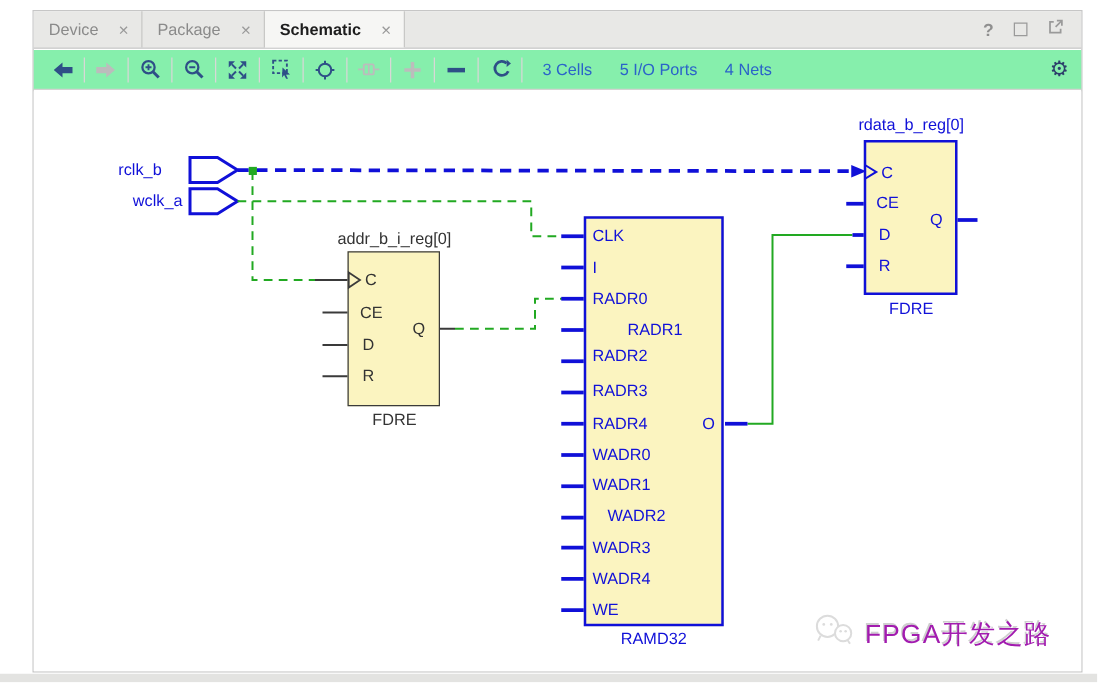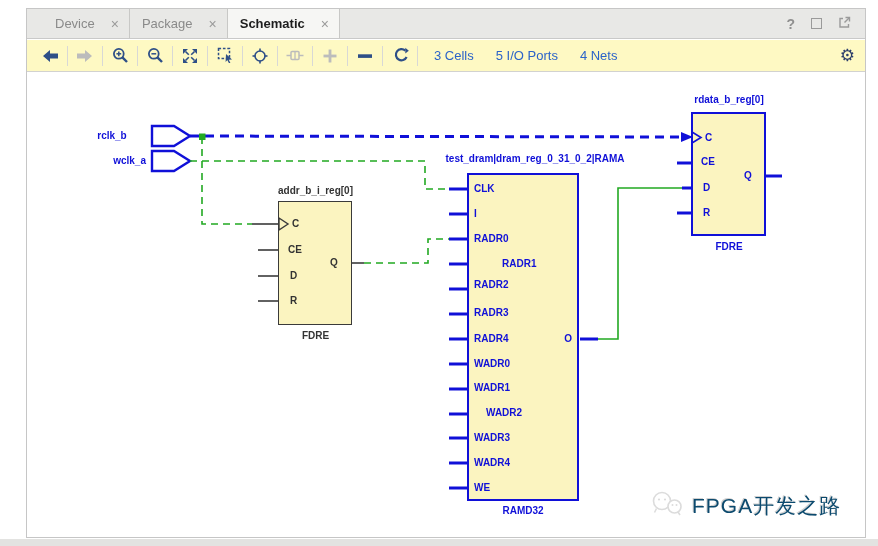--- a/index.html
+++ b/index.html
@@ -3,61 +3,61 @@
 <meta charset="utf-8">
 <style>
   html,body{margin:0;padding:0;background:#ffffff;}
   .stage{position:relative;width:878px;height:546px;background:#ffffff;overflow:hidden;
          font-family:"Liberation Sans",sans-serif;}
 
   
   .panel{position:absolute;left:26px;top:8px;width:840px;height:530px;
          border:1px solid #c6c6c6;box-sizing:border-box;background:#ffffff;}
   .tabbar{position:absolute;left:27px;top:9px;width:838px;height:30px;background:#e8e8e6;
-          border-bottom:1px solid #c9c9c9;box-sizing:border-box;display:flex;align-items:stretch;padding-left:16px;}
+          border-bottom:1px solid #c9c9c9;box-sizing:border-box;display:flex;align-items:stretch;}
   .tab{display:flex;align-items:center;padding:0 10px 0 12px;font-size:13px;color:#8a8a8a;
        border-right:1px solid #c8c8c6;cursor:default;}
   .tab .tab-label{margin-right:16px;}
   .tab.active{background:#f6f6f4;color:#1d1d1d;font-weight:bold;}
   .tab-close{font-size:14px;color:#9a9a9a;font-weight:normal;line-height:1;}
   .tab-controls{margin-left:auto;display:flex;align-items:center;gap:16px;padding-right:14px;}
   .help-glyph{font-size:14px;font-weight:bold;color:#8f8f8f;}
   .max-box{width:9px;height:9px;border:1.5px solid #9a9a9a;display:inline-block;}
 
-  .toolbar{position:absolute;left:27px;top:40px;width:838px;height:32px;background:#fef9c3;
+  .toolbar{position:absolute;left:27px;top:40px;width:838px;height:32px;background:#86efac;
            border-bottom:1px solid #d2d2d0;box-sizing:border-box;display:flex;align-items:center;
            padding:0 10px 0 6px;}
   .tbtn{width:34px;height:26px;display:flex;align-items:center;justify-content:center;}
   .vsep{width:1px;height:20px;background:#d8d8d6;}
   .tb-link{font-size:13px;color:#2b63c9;margin-left:22px;cursor:pointer;}
   .tb-link.first{margin-left:16px;}
   .gear{margin-left:auto;font-size:17px;color:#2c3e6b;line-height:1;}
 
   .canvas{position:absolute;left:27px;top:73px;width:838px;height:464px;background:#ffffff;}
   .bottom-strip{position:absolute;left:0;top:539px;width:878px;height:7px;background:#e3e3e1;}
 
   
   .wires{position:absolute;left:0;top:0;width:878px;height:546px;pointer-events:none;z-index:3;}
   .cellbox{position:absolute;background:#fbf4c0;box-sizing:border-box;z-index:2;}
   .cellbox.sel{border:2.5px solid #1010d8;}
   .cellbox.unsel{border:1.5px solid #3a3a3a;}
-  .lbl{position:absolute;font-size:10px;white-space:nowrap;z-index:4;line-height:14px;font-weight:bold;}
+  .lbl{position:absolute;font-size:13px;white-space:nowrap;z-index:4;line-height:14px;}
   .lbl.blue{color:#1010d8;}
   .lbl.blk{color:#333333;}
   .lbl.ctr{text-align:center;}
   .lbl.rt{text-align:right;}
 
   .net-blue{stroke:#1010d8;stroke-width:3;fill:none;stroke-dasharray:9 6;}
   .net-green-d{stroke:#22a922;stroke-width:1.6;fill:none;stroke-dasharray:7 5;}
   .net-green-s{stroke:#22a922;stroke-width:1.6;fill:none;}
   .stub-b{stroke:#1010d8;stroke-width:3;}
   .stub-k{stroke:#3a3a3a;stroke-width:1.6;}
 
   .watermark{position:absolute;left:650px;top:490px;display:flex;align-items:center;gap:8px;z-index:5;}
-  .wm-text{font-size:21px;letter-spacing:1px;color:#0c4a6e;
+  .wm-text{font-size:21px;letter-spacing:1px;color:#a21caf;
            text-shadow:1px 1px 0 #ffffff,-1px -1px 0 #cfcfcf;}
 </style>
 </head>
 <body>
 
 <div class="stage">
 
   <div class="panel"></div>
 
   <div class="tabbar">
@@ -257,21 +257,20 @@
   <div class="lbl blue rt" style="left:78px;top:154px;width:68px;">wclk_a</div>
 
   <div class="lbl blk ctr" style="left:253px;top:184px;width:125px;">addr_b_i_reg[0]</div>
   <div class="lbl blk" style="left:292px;top:217px;">C</div>
   <div class="lbl blk" style="left:288px;top:243px;">CE</div>
   <div class="lbl blk" style="left:290px;top:269px;">D</div>
   <div class="lbl blk" style="left:290px;top:294px;">R</div>
   <div class="lbl blk" style="left:330px;top:256px;">Q</div>
   <div class="lbl blk ctr" style="left:279px;top:329px;width:73px;">FDRE</div>
 
-  <div class="lbl blue ctr" style="left:413px;top:152px;width:244px;">test_dram|dram_reg_0_31_0_2|RAMA</div>
   <div class="lbl blue" style="left:474px;top:182px;">CLK</div>
   <div class="lbl blue" style="left:474px;top:207px;">I</div>
   <div class="lbl blue" style="left:474px;top:232px;">RADR0</div>
   <div class="lbl blue" style="left:474px;top:257px;margin-left:28px;">RADR1</div>
   <div class="lbl blue" style="left:474px;top:278px;">RADR2</div>
   <div class="lbl blue" style="left:474px;top:306px;">RADR3</div>
   <div class="lbl blue" style="left:474px;top:332px;">RADR4</div>
   <div class="lbl blue" style="left:474px;top:357px;">WADR0</div>
   <div class="lbl blue" style="left:474px;top:381px;">WADR1</div>
   <div class="lbl blue" style="left:486px;top:406px;">WADR2</div>

